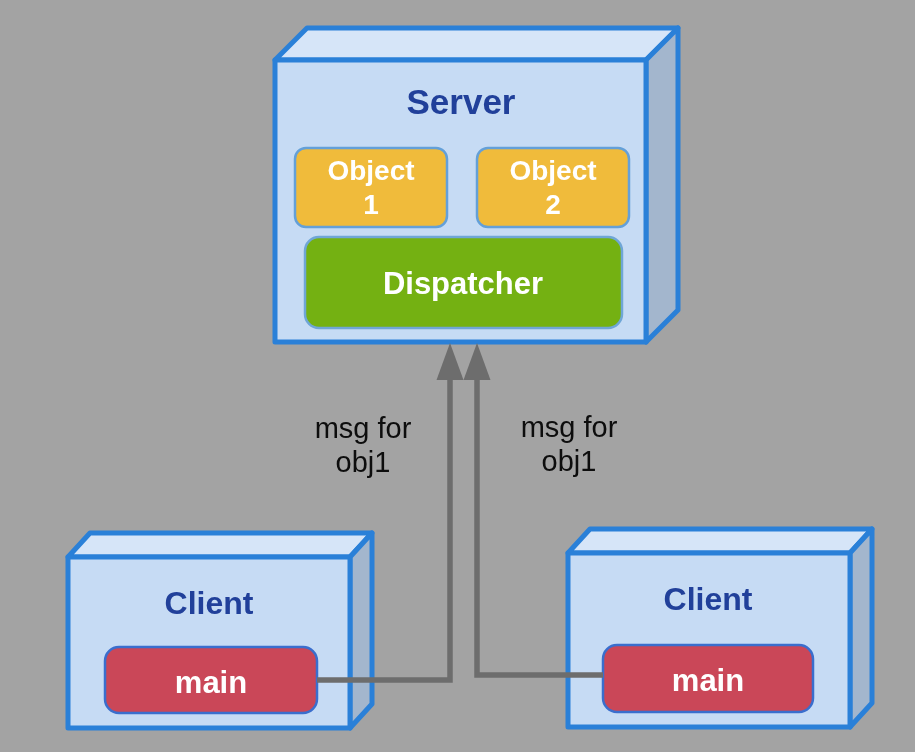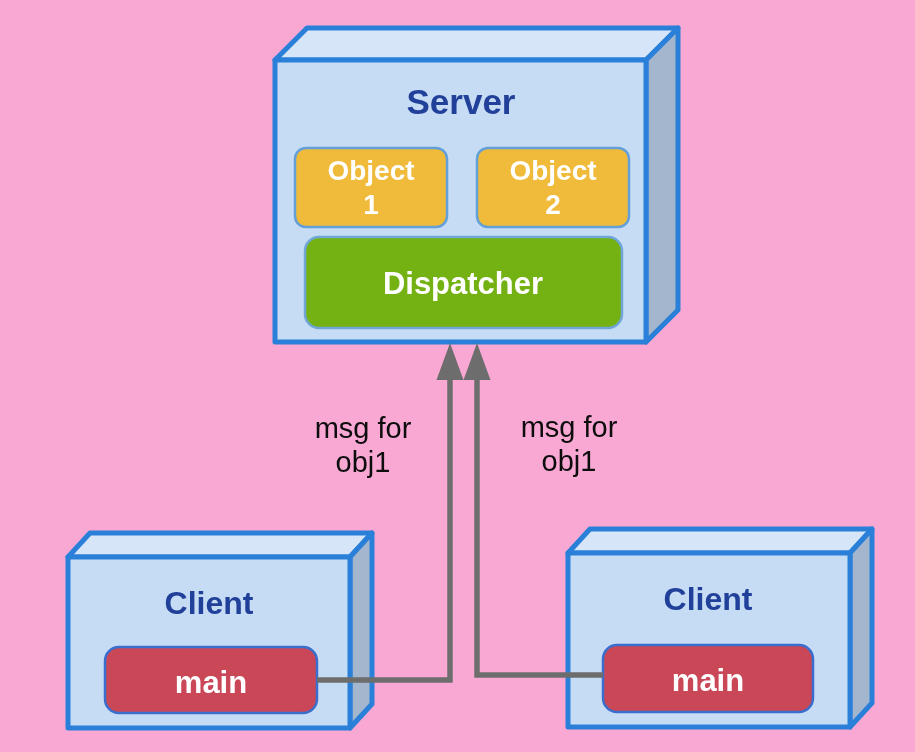--- a/index.html
+++ b/index.html
@@ -7,21 +7,21 @@
     padding: 0;
     background: #ffffff;
     width: 915px;
     height: 752px;
     overflow: hidden;
   }
   .stage {
     position: relative;
     width: 915px;
     height: 752px;
-    background: #f9a8d4;
+    background: #a3a3a3;
   }
   svg {
     display: block;
     font-family: "Liberation Sans", sans-serif;
   }
   .t-server-title {
     font-size: 35px;
     font-weight: bold;
     text-anchor: middle;
   }

